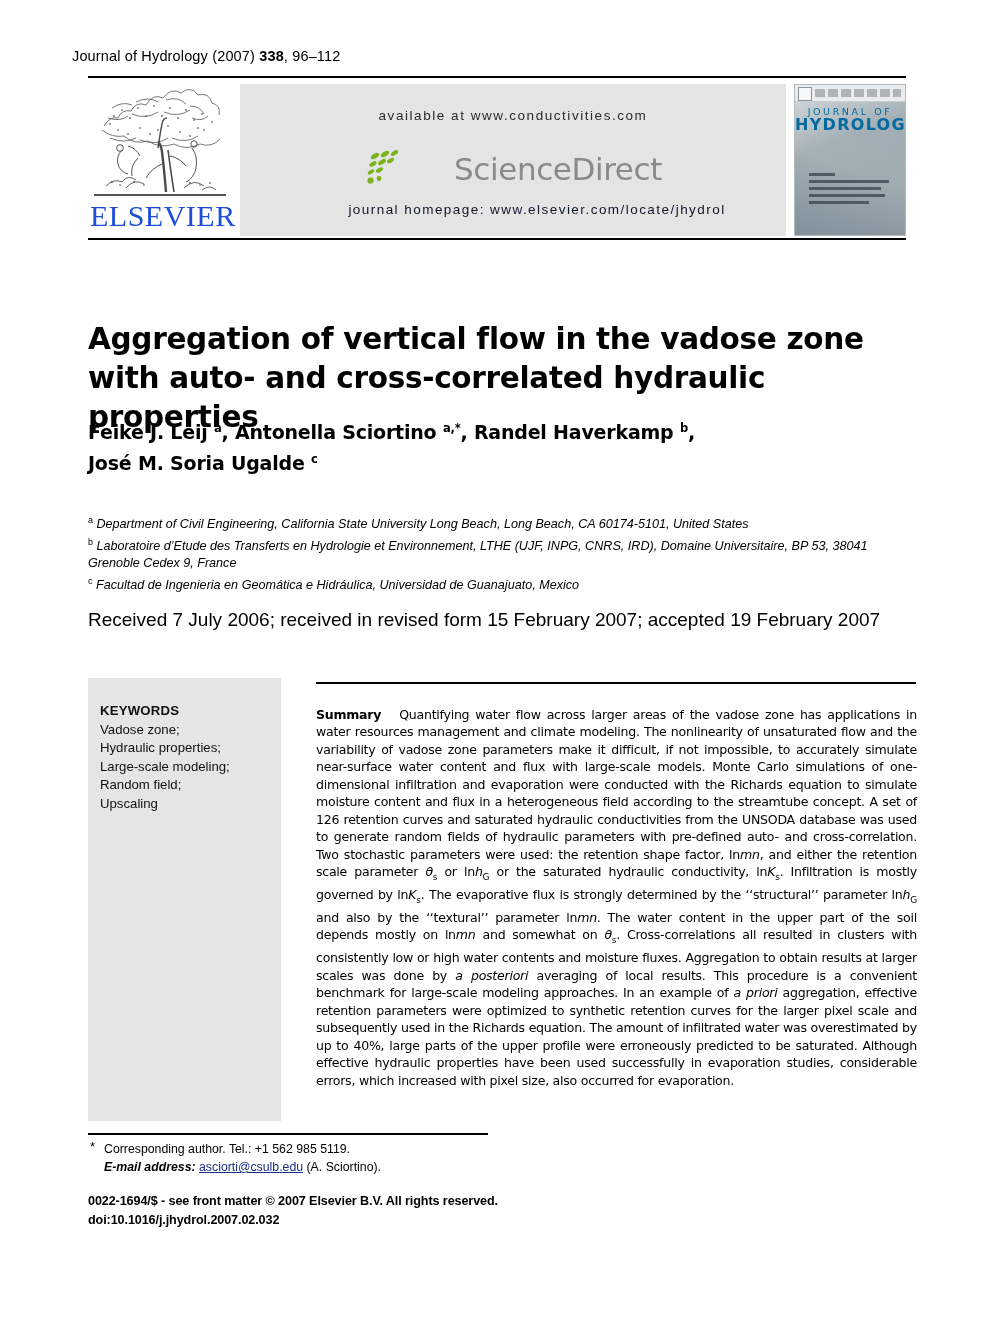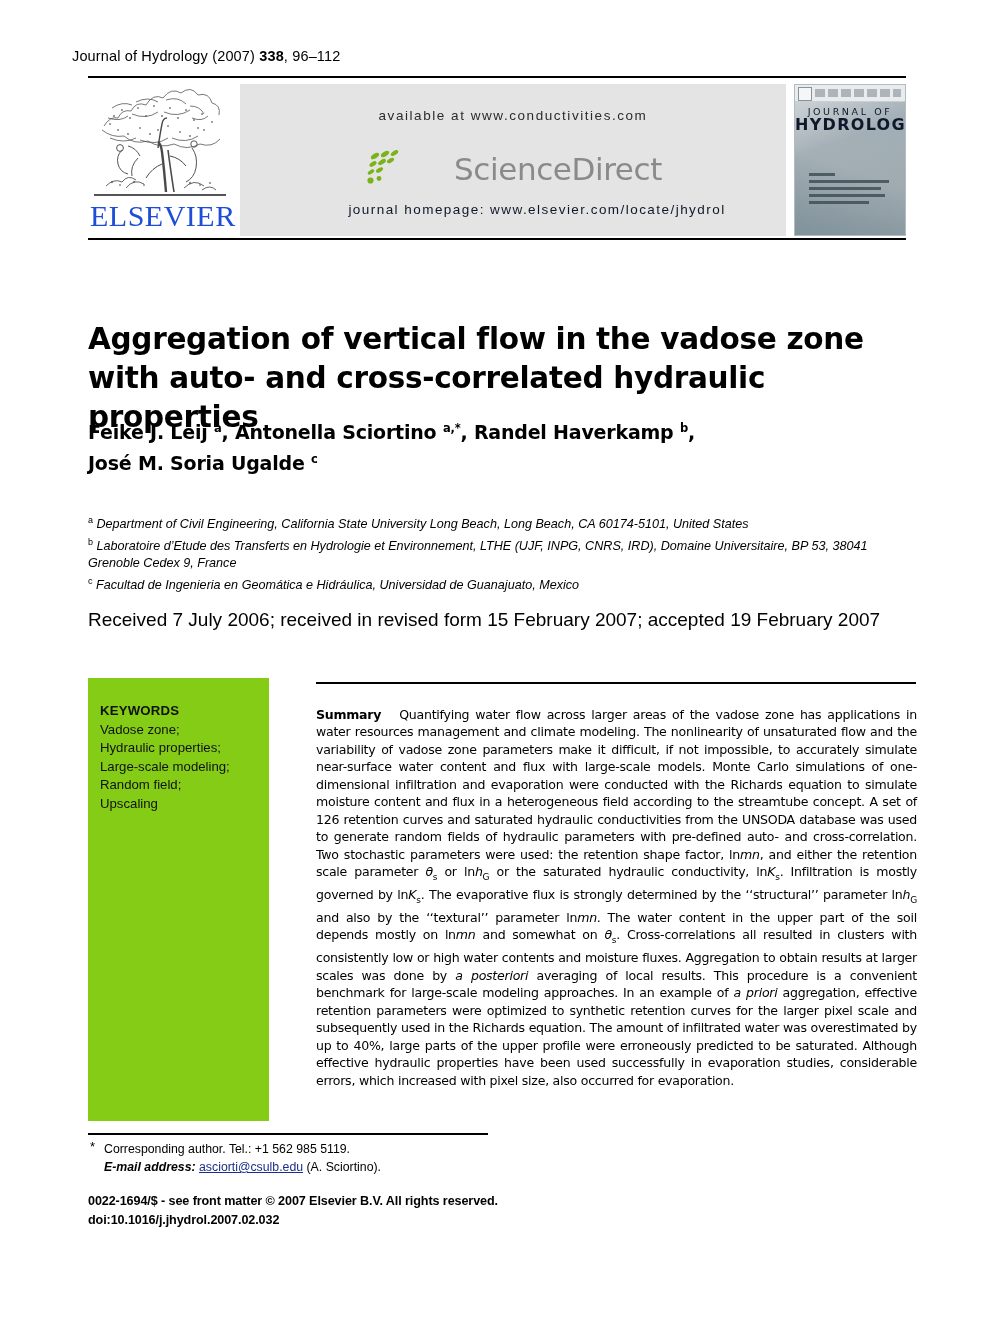--- a/index.html
+++ b/index.html
@@ -160,21 +160,21 @@
   }
   .cover-tinytext {
     position:absolute; top:4px; left:20px; right:4px; height:8px;
     background: repeating-linear-gradient(to right,#9aa1a7 0px,#9aa1a7 10px, transparent 10px, transparent 13px);
     opacity:.75;
   }
   .cover-title {
     position: absolute;
     left: 0; top: 22px; width: 100%;
     text-align: center;
-    color: #0f172a;
+    color: #0369a1;
     font-family: "DejaVu Sans", sans-serif;
     line-height: 1.05;
   }
   .cover-title .l1 { display:block; font-size: 9.5px; letter-spacing: 2.6px; }
   .cover-title .l2 { display:block; font-size: 16px; letter-spacing: 1.3px; font-weight:700; }
   .cover-editors {
     position:absolute; left:14px; top:88px; width:84px;
   }
   .cover-editors .ln {
     height:3px; margin-bottom:4px;
@@ -245,21 +245,22 @@
     line-height: 18px;
   }
 
   
   .kw-box {
     position: absolute;
     left: 88px;
     top: 678px;
     width: 181px;
     height: 443px;
-    background: #84cc16;
+    background: #e5e5e5;
+    padding-left: 12px;
   }
   .kw-inner {
     position: absolute;
     left: 12px;
     top: 24px;
     width: 165px;
     font-size: 13.2px;
     line-height: 18.5px;
     color: #111;
   }

